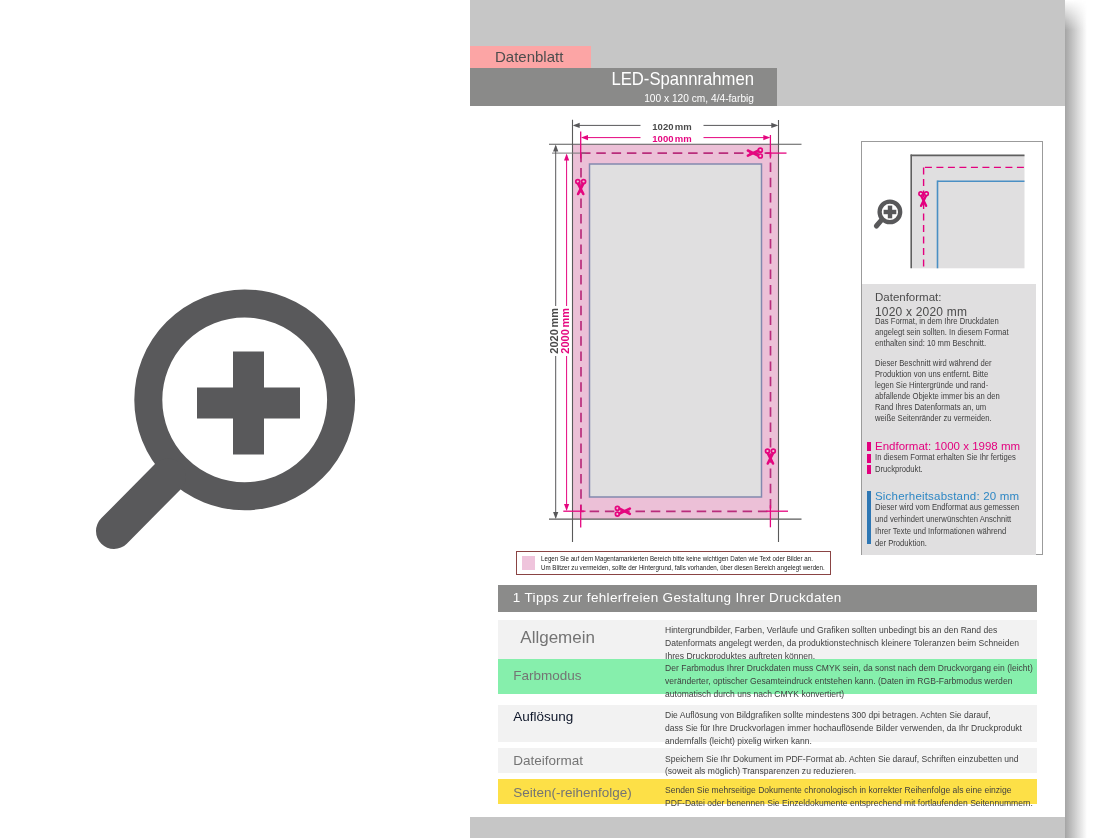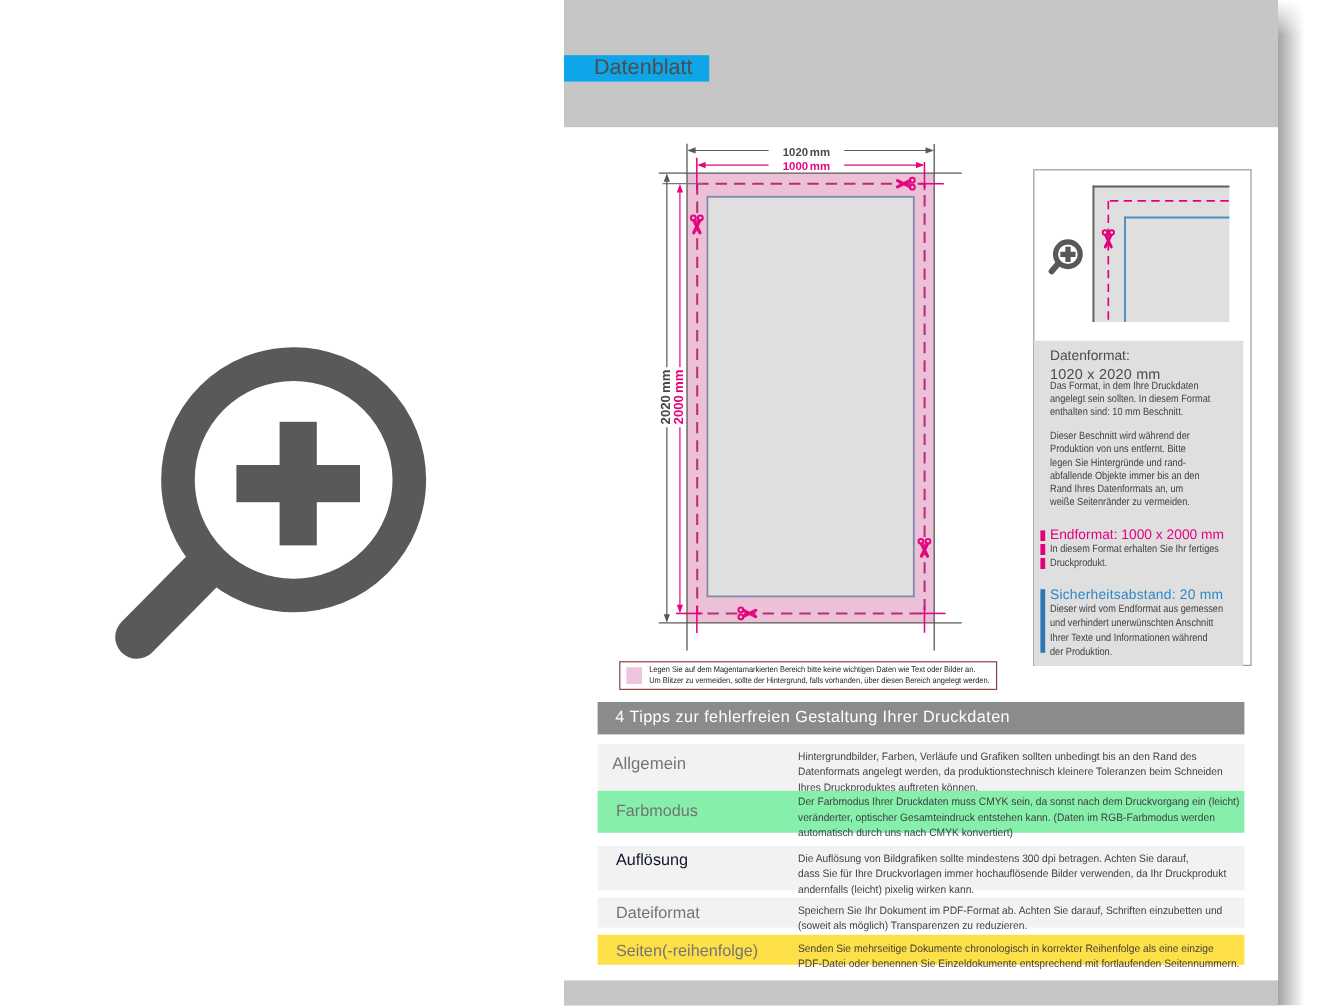--- a/index.html
+++ b/index.html
@@ -14,22 +14,28 @@
   <circle cx="164.7" cy="129.8" r="96.4" fill="none" stroke="#59595b" stroke-width="28"></circle>
   <rect x="117" y="117.5" width="103" height="31" fill="#59595b"></rect>
   <rect x="153" y="81.5" width="31" height="103" fill="#59595b"></rect>
   <line x1="88" y1="206.5" x2="34" y2="261" stroke="#59595b" stroke-width="36" stroke-linecap="round"></line>
 </svg>
 
 <div class="abs" style="left:470px;top:0;width:595px;height:838px;background:#fff">
 
   <div class="abs" style="left:0;top:0;width:595px;height:106px;background:#c6c6c6"></div>
 
-  <div class="abs" style="left:0;top:46px;width:121px;height:21.5px;background:#0ea5e9;font-size:18px;color:#4d4d4d;line-height:21.5px;padding-left:25px;box-sizing:border-box">Datenblatt</div>
-
+  <div class="abs" style="left:0;top:46px;width:121px;height:21.5px;background:#fca5a5;font-size:15px;color:#4d4d4d;line-height:21.5px;padding-left:25px;box-sizing:border-box">Datenblatt</div>
+
+  <div class="abs" style="left:0;top:67.5px;width:306.5px;height:38px;background:#8a8a89;color:#fff;text-align:right;box-sizing:border-box;padding-right:22.5px">
+
+    <div class="nw" style="font-size:18.5px;margin-top:0px;transform:scaleX(0.9);transform-origin:100% 0">LED-Spannrahmen</div>
+
+    <div class="nw" style="font-size:10.5px;margin-top:2px;transform:scaleX(0.97);transform-origin:100% 0">100 x 120 cm, 4/4-farbig</div>
+  </div>
 
   <svg class="abs" style="left:0;top:0" width="595" height="580" viewBox="0 0 595 580">
     <defs>
 
       <g id="sc" stroke="#e5067f" fill="none">
         <circle cx="-2.9" cy="-5.4" r="2" stroke-width="1.7"></circle>
         <circle cx="2.9" cy="-5.4" r="2" stroke-width="1.7"></circle>
         <line x1="-2.5" y1="-3.2" x2="2.6" y2="7" stroke-width="2.6" stroke-linecap="round"></line>
         <line x1="2.5" y1="-3.2" x2="-2.6" y2="7" stroke-width="2.6" stroke-linecap="round"></line>
       </g>
@@ -161,44 +167,44 @@
       Dieser Beschnitt wird während der<br>
       Produktion von uns entfernt. Bitte<br>
       legen Sie Hintergründe und rand-<br>
       abfallende Objekte immer bis an den<br>
       Rand Ihres Datenformats an, um<br>
       weiße Seitenränder zu vermeiden.
     </div>
 
     <div class="abs" style="left:5.8px;top:300.5px;width:3.2px;height:33px;background:repeating-linear-gradient(to bottom,#e3007e 0,#e3007e 9px,transparent 9px,transparent 11.7px)"></div>
 
-    <div class="abs nw" style="left:13.4px;top:298.8px;font-size:11.5px;color:#e3007e">Endformat: 1000 x 2000 mm</div>
+    <div class="abs nw" style="left:13.4px;top:298.8px;font-size:11.5px;color:#e3007e">Endformat: 1000 x 1998 mm</div>
 
     <div class="abs nw" style="left:13.4px;top:310.8px;font-size:8.8px;line-height:11.8px;color:#3f3f3f;transform:scaleX(0.87);transform-origin:0 0">
       In diesem Format erhalten Sie Ihr fertiges<br>
       Druckprodukt.
     </div>
 
     <div class="abs" style="left:5.8px;top:349.5px;width:3.2px;height:53px;background:#2e77b4"></div>
 
     <div class="abs nw" style="left:13.4px;top:348px;font-size:11.5px;color:#2e87c4;letter-spacing:0.2px">Sicherheitsabstand: 20 mm</div>
 
     <div class="abs nw" style="left:13.4px;top:360.8px;font-size:8.8px;line-height:11.9px;color:#3f3f3f;transform:scaleX(0.87);transform-origin:0 0">
       Dieser wird vom Endformat aus gemessen<br>
       und verhindert unerwünschten Anschnitt<br>
       Ihrer Texte und Informationen während<br>
       der Produktion.
     </div>
   </div>
 
-  <div class="abs nw" style="left:28.3px;top:585.1px;width:538.7px;height:27.4px;background:#8b8b8a;color:#fff;font-size:13.5px;letter-spacing:0.35px;line-height:26.5px;padding-left:14.5px;box-sizing:border-box">4 Tipps zur fehlerfreien Gestaltung Ihrer Druckdaten</div>
+  <div class="abs nw" style="left:28.3px;top:585.1px;width:538.7px;height:27.4px;background:#8b8b8a;color:#fff;font-size:13.5px;letter-spacing:0.35px;line-height:26.5px;padding-left:14.5px;box-sizing:border-box">1 Tipps zur fehlerfreien Gestaltung Ihrer Druckdaten</div>
 
   <div class="abs" style="left:28.3px;top:620px;width:538.7px;height:38.5px;background:#f2f2f2">
 
-    <div class="abs nw" style="left:12px;top:8.4px;font-size:14px;color:#747474">Allgemein</div>
+    <div class="abs nw" style="left:22px;top:8.4px;font-size:17px;color:#747474">Allgemein</div>
 
     <div class="abs nw" style="left:166.5px;top:4.4px;font-size:9px;line-height:12.8px;color:#3f3f3f;transform:scaleX(0.95);transform-origin:0 0">
       Hintergrundbilder, Farben, Verläufe und Grafiken sollten unbedingt bis an den Rand des<br>
       Datenformats angelegt werden, da produktionstechnisch kleinere Toleranzen beim Schneiden<br>
       Ihres Druckproduktes auftreten können.
     </div>
   </div>
 
   <div class="abs" style="left:28.3px;top:659px;width:538.7px;height:34.5px;background:#86efac">
 

